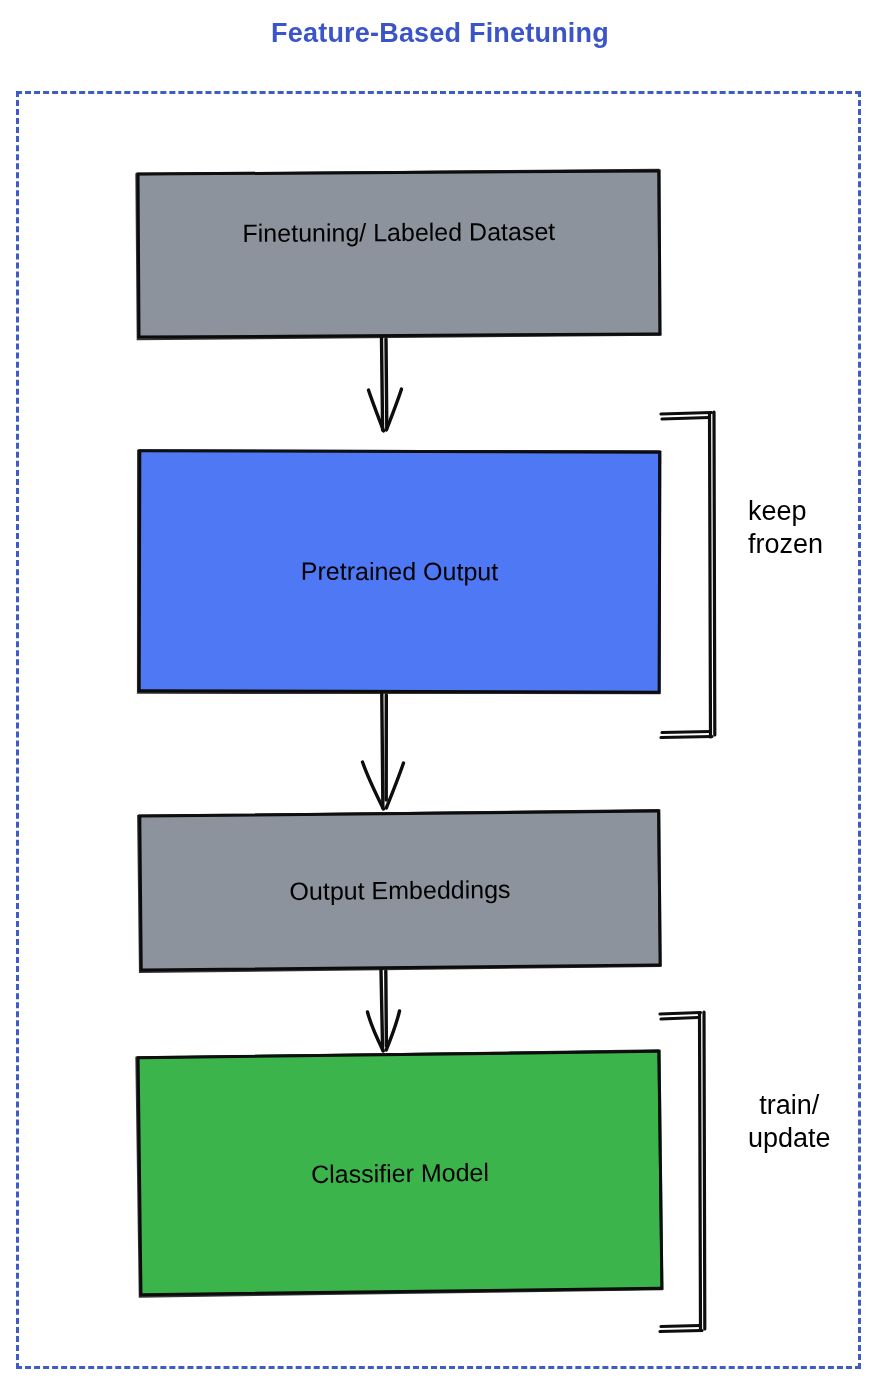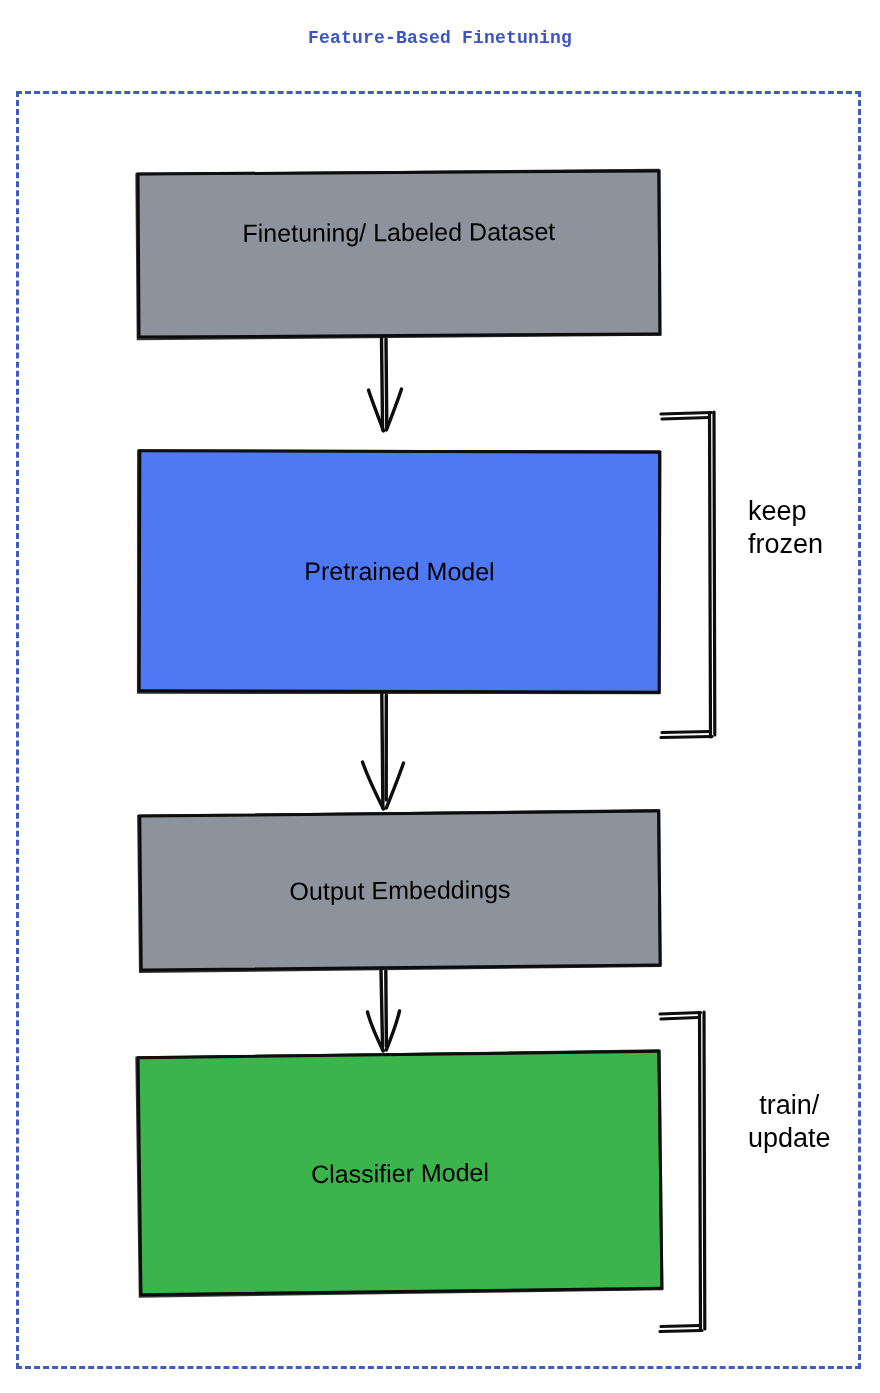--- a/index.html
+++ b/index.html
@@ -20,28 +20,28 @@
     position: absolute;
     inset: 0;
     width: 880px;
     height: 1393px;
   }
 
   
   .diagram-title {
     position: absolute;
     left: 0;
-    top: 28px;
+    top: 18px;
     width: 880px;
     text-align: center;
-    font-size: 18px;
+    font-size: 27px;
     font-weight: 700;
     letter-spacing: 0.2px;
     color: #3b55c8;
-    font-family: Liberation Mono, monospace;
+    font-family: Liberation Sans, sans-serif;
   }
 
   
   .dashed-frame {
     position: absolute;
     left: 16px;
     top: 91px;
     width: 845px;
     height: 1278px;
     border: 3px dashed #3f5bc4;
@@ -170,21 +170,21 @@
   <svg class="arrow" width="880" height="1393">
     <g fill="none" stroke="#0d0d0d" stroke-width="3.4" stroke-linecap="round">
       <path d="M381.5 338 L382.6 430"></path>
       <path d="M386.0 339 L386.8 428"></path>
       <path d="M368.5 390 Q371 398 383.6 431"></path>
       <path d="M401.5 389 Q398 400 386.4 430"></path>
     </g>
   </svg>
 
   <div class="node node-pretrained" style="background: rgb(79, 121, 244); border-color: rgb(11, 11, 11); color: rgb(0, 0, 0);">
-    <span class="node-label">Pretrained Model</span>
+    <span class="node-label">Pretrained Output</span>
   </div>
 
   <svg class="bracket" width="880" height="1393">
     <g fill="none" stroke="#0d0d0d" stroke-width="3.2" stroke-linecap="round">
       <path d="M661 414 L711.5 412.5"></path>
       <path d="M662 419 L709 417.5"></path>
       <path d="M709.5 413 L710.5 737"></path>
       <path d="M714 412 L714.8 735"></path>
       <path d="M661 737.5 L712 736.5"></path>
       <path d="M662 732.5 L710 731.5"></path>

